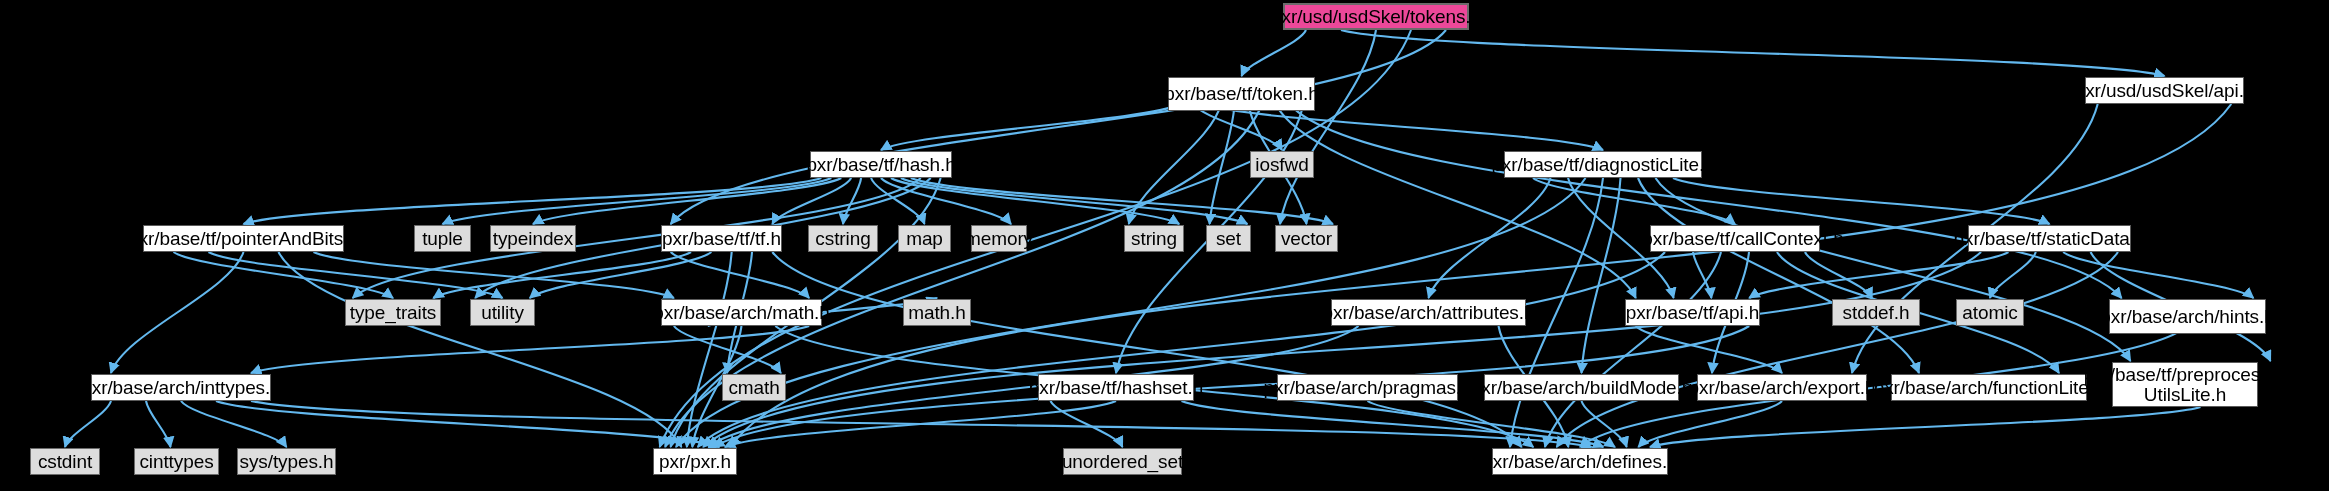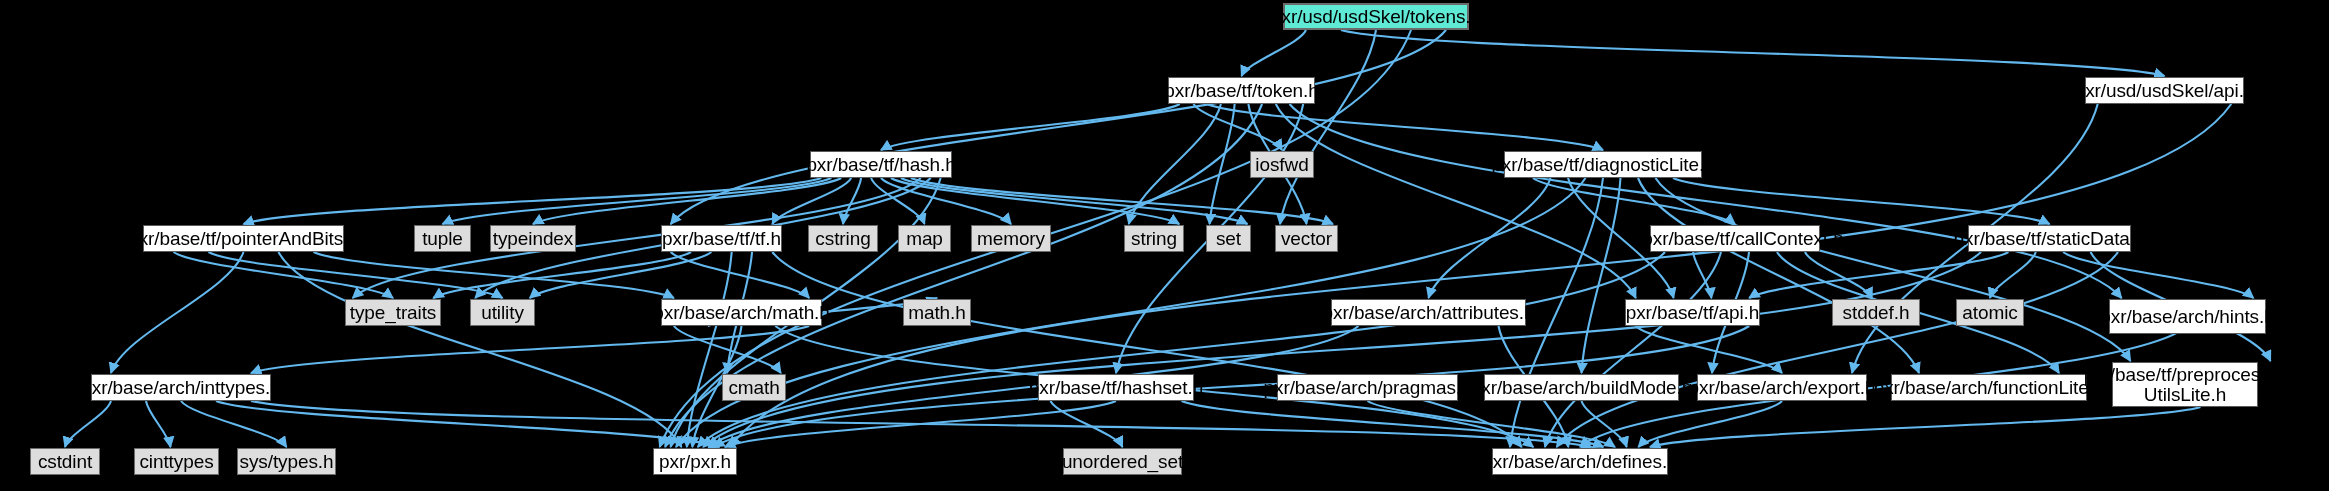--- a/index.html
+++ b/index.html
@@ -36,21 +36,21 @@
     border: 1px solid #6b6b6b;
     background: #ffffff;
     letter-spacing: -0.1px;
     z-index: 5;
   }
   .node.sys {
     background: #dddddd;
     border: 1px solid #6b6b6b;
   }
   .node.root {
-    background: #5eead4;
+    background: #ec4899;
     border: 2px solid #6b6b6b;
   }
   .node.tf {
     background: #ffffff;
     border: 1px solid #5a5a5a;
   }
 </style>
 </head>
 <body>
 
@@ -145,32 +145,32 @@
         <path d="M 1581.5,401 C 1586.0166666666667,415.2946825396825 1622.15,432.7053174603175 1626.6666666666667,447"></path>
         <path d="M 1782,401 C 1767.6333333333332,416.37349206349205 1652.6999999999998,431.62650793650795 1638.3333333333333,447"></path>
         <path d="M 2200.5,407 C 2145.45,424.24285714285713 1705.05,429.75714285714287 1650,447"></path>
         <path d="M 2097.72,104 C 2073.1479999999997,200.43778095238093 1876.572,276.56221904761907 1852,373"></path>
         <path d="M 2231.28,104 C 2081.1800000000003,316.65999999999997 880.38,234.34 730.28,447"></path>
       </g>
   </svg>
 
   <div id="node-layer">
       <div class="node root" style="left: 1283px; top: 3px; width: 186px; height: 27px;">pxr/usd/usdSkel/tokens.h</div>
-      <div class="node tf" style="left: 1168px; top: 77px; width: 147px; height: 27px;">pxr/base/tf/token.h</div>
+      <div class="node tf" style="left: 1168px; top: 77px; width: 147px; height: 34px;">pxr/base/tf/token.h</div>
       <div class="node tf" style="left: 2085px; top: 77px; width: 159px; height: 27px;">pxr/usd/usdSkel/api.h</div>
       <div class="node tf" style="left: 810px; top: 151px; width: 142px; height: 27px;">pxr/base/tf/hash.h</div>
       <div class="node sys" style="left: 1250px; top: 151px; width: 64px; height: 27px;">iosfwd</div>
       <div class="node tf" style="left: 1504px; top: 151px; width: 198px; height: 27px;">pxr/base/tf/diagnosticLite.h</div>
       <div class="node tf" style="left: 143px; top: 225px; width: 201px; height: 27px;">pxr/base/tf/pointerAndBits.h</div>
       <div class="node sys" style="left: 414px; top: 225px; width: 57px; height: 27px;">tuple</div>
       <div class="node sys" style="left: 490px; top: 225px; width: 86px; height: 27px;">typeindex</div>
       <div class="node tf" style="left: 661px; top: 225px; width: 121px; height: 27px;">pxr/base/tf/tf.h</div>
       <div class="node sys" style="left: 808px; top: 225px; width: 70px; height: 27px;">cstring</div>
       <div class="node sys" style="left: 898px; top: 225px; width: 53px; height: 27px;">map</div>
-      <div class="node sys" style="left: 971px; top: 225px; width: 80px; height: 27px;">memory</div>
+      <div class="node sys" style="left: 971px; top: 225px; width: 56px; height: 27px;">memory</div>
       <div class="node sys" style="left: 1124px; top: 225px; width: 60px; height: 27px;">string</div>
       <div class="node sys" style="left: 1206px; top: 225px; width: 45px; height: 27px;">set</div>
       <div class="node sys" style="left: 1275px; top: 225px; width: 63px; height: 27px;">vector</div>
       <div class="node tf" style="left: 1650px; top: 225px; width: 170px; height: 27px; padding-left: 16px;">pxr/base/tf/callContext.h</div>
       <div class="node tf" style="left: 1968px; top: 225px; width: 163px; height: 27px;">pxr/base/tf/staticData.h</div>
       <div class="node sys" style="left: 345px; top: 299px; width: 96px; height: 27px;">type_traits</div>
       <div class="node sys" style="left: 470px; top: 299px; width: 65px; height: 27px;">utility</div>
       <div class="node tf" style="left: 661px; top: 299px; width: 161px; height: 27px;">pxr/base/arch/math.h</div>
       <div class="node sys" style="left: 903px; top: 299px; width: 68px; height: 27px;">math.h</div>
       <div class="node tf" style="left: 1331px; top: 299px; width: 195px; height: 27px;">pxr/base/arch/attributes.h</div>

